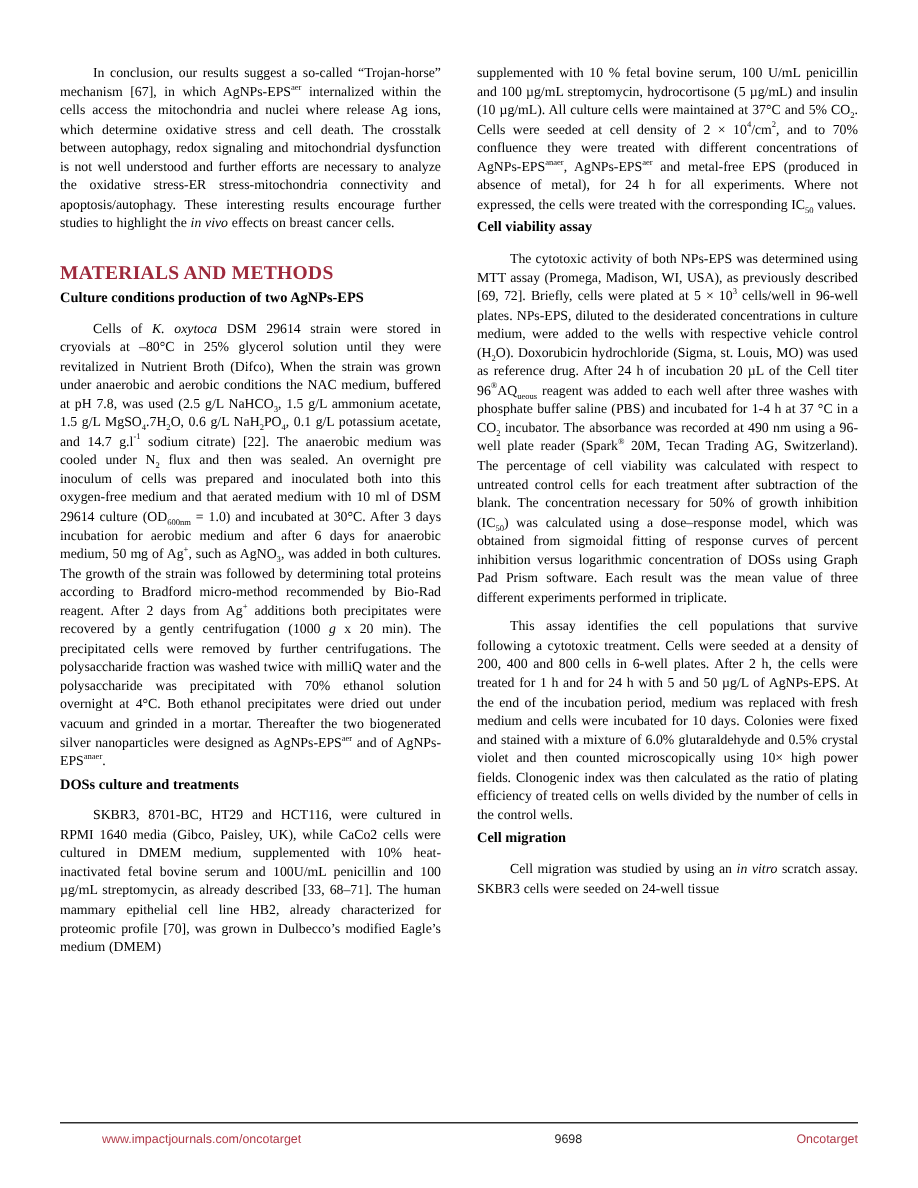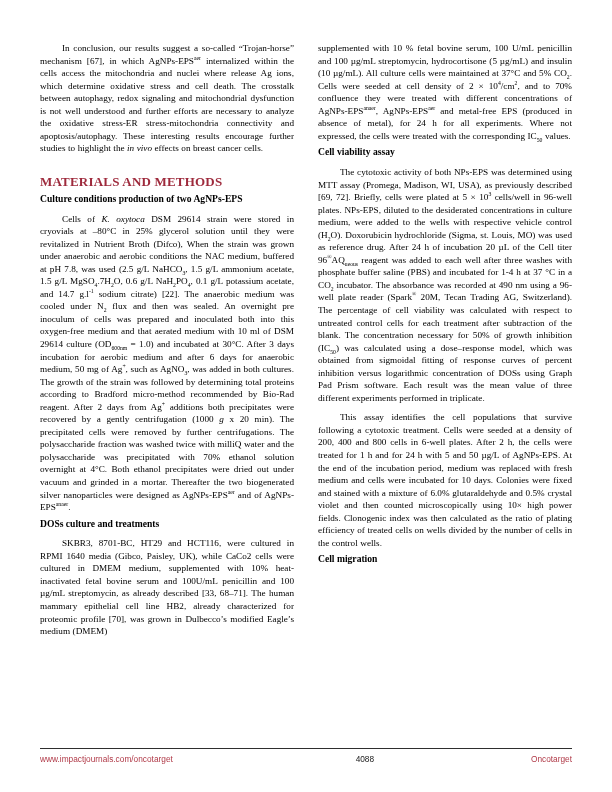--- a/index.html
+++ b/index.html
@@ -75,20 +75,21 @@
     border-top: 1px solid #2e2e2e;
     width: 100%;
     margin-bottom: 5px;
   }
   .footer-row {
     display: flex;
     flex-direction: row;
     align-items: center;
     font-family: "Liberation Sans", "DejaVu Sans", sans-serif;
     font-size: 8.3px;
+    margin-left: 28px;
   }
   .footer-left {
     color: #b03a48;
     flex: 0 0 auto;
   }
   .footer-center {
     color: #1a1a1a;
     flex: 1 1 auto;
     text-align: center;
     padding-left: 26px;
@@ -238,27 +239,31 @@
         violet and then counted microscopically using 10× high
         power fields. Clonogenic index was then calculated as the
         ratio of plating efficiency of treated cells on wells divided
         by the number of cells in the control wells.
       </p>
 
       <h2 class="subsection">Cell migration</h2>
 
       <div class="gap-sm"></div>
 
+      <p class="body">
+        Cell migration was studied by using an <i>in vitro</i>
+        scratch assay. SKBR3 cells were seeded on 24-well tissue
+      </p>
 
     </div>
 
   </div>
 
   <div class="footer">
     <div class="footer-rule"></div>
     <div class="footer-row">
       <span class="footer-left">www.impactjournals.com/oncotarget</span>
-      <span class="footer-center">4088</span>
+      <span class="footer-center">9698</span>
       <span class="footer-right">Oncotarget</span>
     </div>
   </div>
 
 </div>
 
 </body></html>

